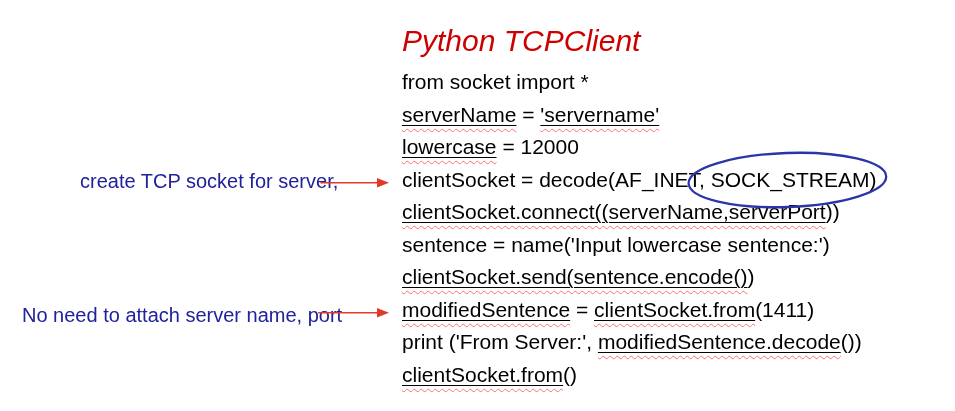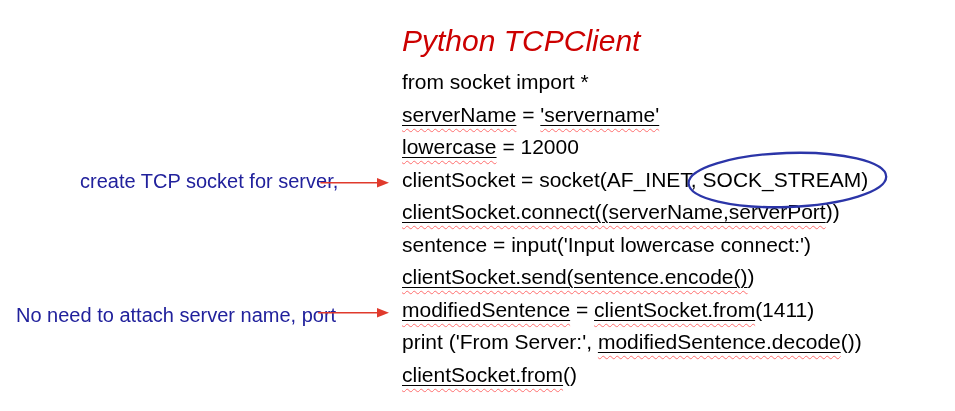--- a/index.html
+++ b/index.html
@@ -50,21 +50,21 @@
     text-underline-offset: 3px;
   }
 
   .annotation {
     position: absolute;
     color: var(--ann-color);
     font-size: 20px; line-height: 22px;
     white-space: pre;
   }
   .ann-0 { left: 80px; top: 170px; }
-  .ann-1 { left: 16px; top: 304px; }
+  .ann-1 { left: 22px; top: 304px; }
 
   .overlay {
     position: absolute; left: 0; top: 0;
     width: 955px; height: 411px;
     pointer-events: none;
   }
   .overlay line { stroke: var(--arrow-color); stroke-width: 1.7; }
   .overlay polygon { fill: var(--arrow-color); }
   .overlay ellipse { fill: none; stroke: var(--ellipse-color); stroke-width: 2.3; }
 </style>
@@ -72,23 +72,23 @@
 <body>
 
 <div class="slide">
 
   <div class="title">Python TCPClient</div>
 
   <div class="code" id="code-block">
       <div class="code-line"><span>from socket import *</span></div>
       <div class="code-line"><span class="sq"><span class="ul">serverName</span></span><span> = </span><span class="sq"><span class="ul">'servername'</span></span></div>
       <div class="code-line"><span class="sq"><span class="ul">lowercase</span></span><span> = 12000</span></div>
-      <div class="code-line"><span>clientSocket = socket(AF_INET, </span><span>SOCK_STREAM)</span></div>
+      <div class="code-line"><span>clientSocket = decode(AF_INET, </span><span>SOCK_STREAM)</span></div>
       <div class="code-line"><span class="sq"><span class="ul">clientSocket.connect((serverName,serverPort</span></span><span>))</span></div>
-      <div class="code-line"><span>sentence = input('Input lowercase connect:')</span></div>
+      <div class="code-line"><span>sentence = name('Input lowercase sentence:')</span></div>
       <div class="code-line"><span class="sq"><span class="ul">clientSocket.send(sentence.encode()</span></span><span>)</span></div>
       <div class="code-line"><span class="sq"><span class="ul">modifiedSentence</span></span><span> = </span><span class="sq"><span class="ul">clientSocket.from</span></span><span>(1411)</span></div>
       <div class="code-line"><span>print ('From Server:', </span><span class="sq"><span class="ul">modifiedSentence.decode</span></span><span>())</span></div>
       <div class="code-line"><span class="sq"><span class="ul">clientSocket.from</span></span><span>()</span></div>
     </div>
 
   <div class="annotation ann-0"><div>create TCP socket for server,</div></div>
   <div class="annotation ann-1"><div>No need to attach server name, port</div></div>
 
   <svg class="overlay" width="955" height="411" viewBox="0 0 955 411" xmlns="http://www.w3.org/2000/svg">

